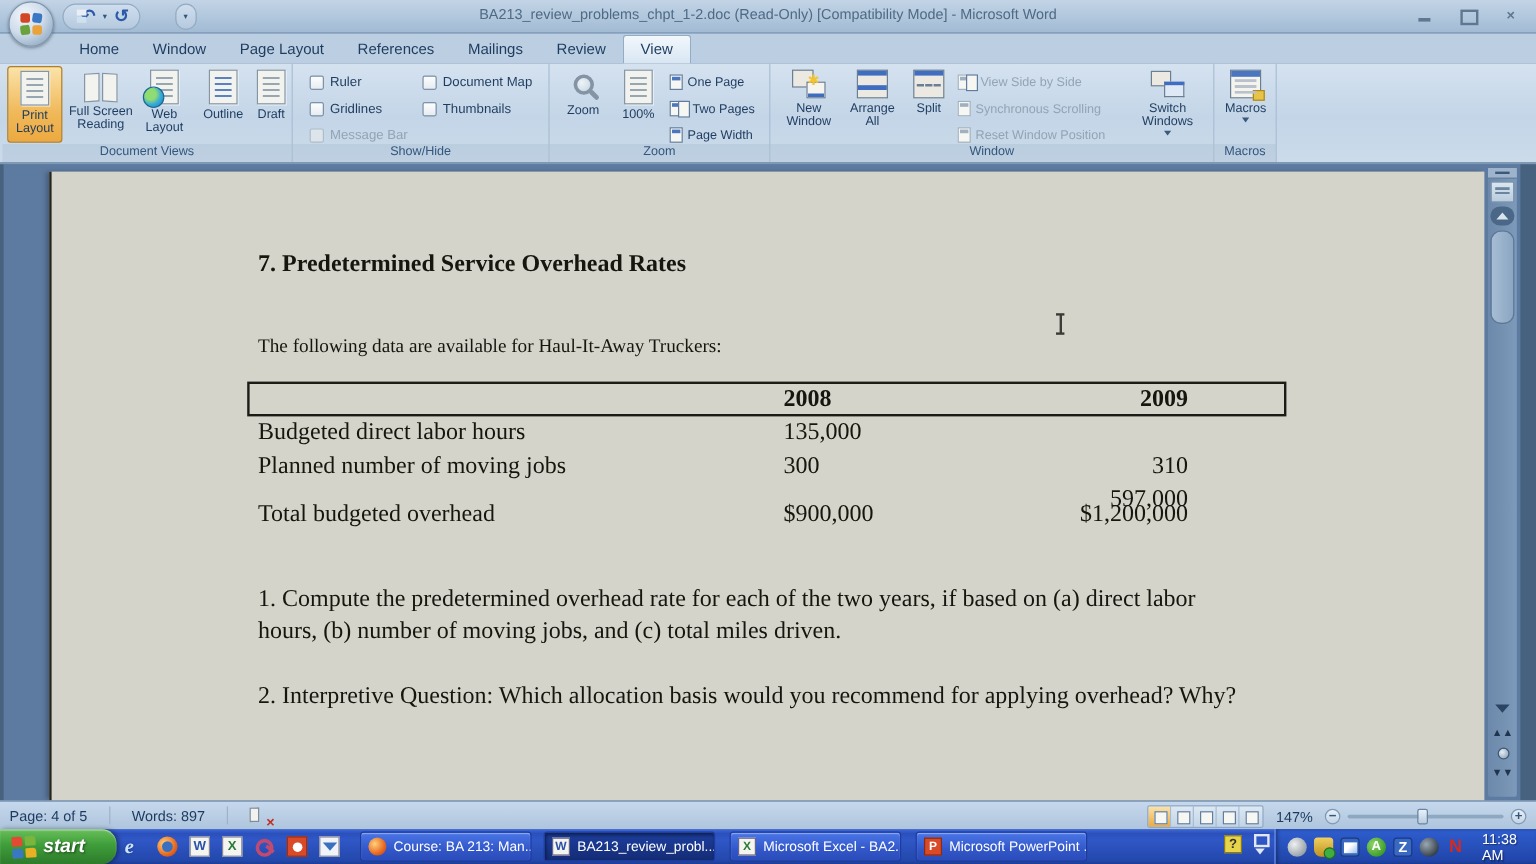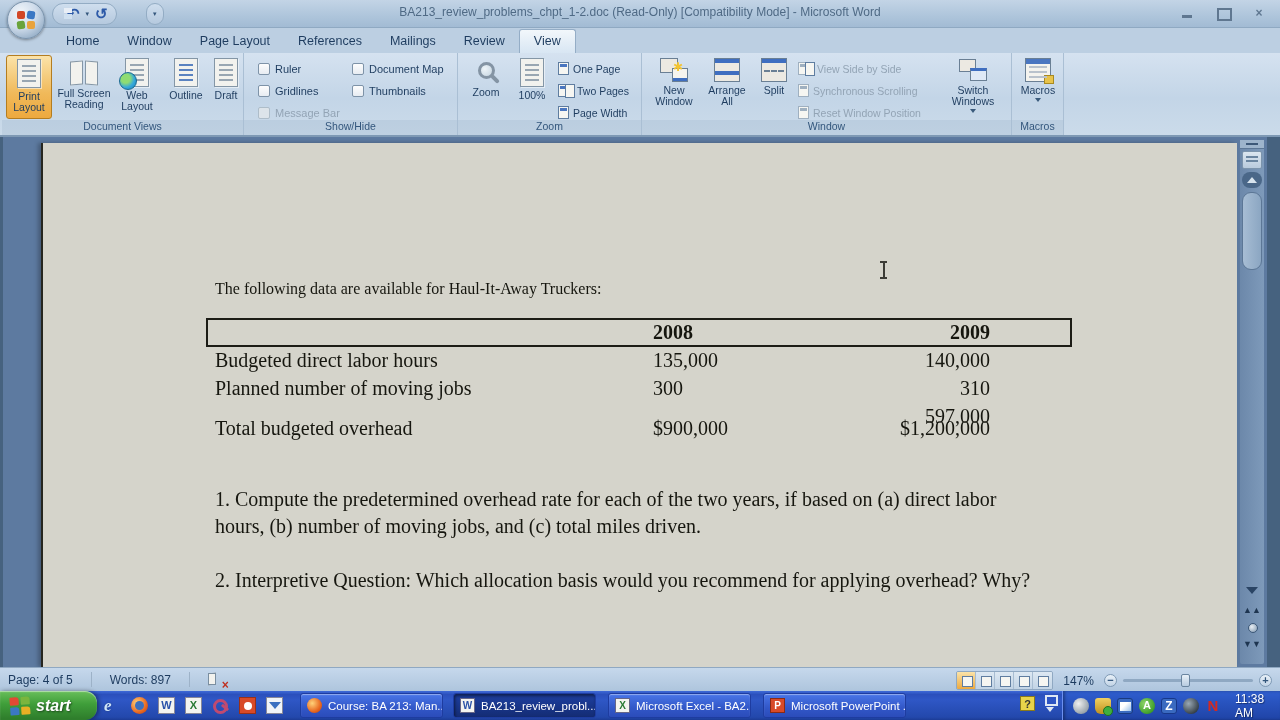--- a/index.html
+++ b/index.html
@@ -379,35 +379,35 @@
           </span>
         <span class="lbl">Macros</span>
         <span class="dd-arrow"></span>
       </div>
       <div class="rgroup-label">Macros</div>
     </div>
   </div>
 
   <div class="docarea">
     <div class="page doc-serif">
+      <div class="doc-heading">7. Predetermined Service Overhead Rates</div>
       <div class="doc-intro">The following data are available for Haul-It-Away Truckers:</div>
       <div class="ibeam">
           <i></i>
         </div>
 
       <div class="hdr-box"></div>
       <div class="trow thead" style="top:178px;">
         <span class="tcol1">2008</span>
         <span class="tcol2">2009</span>
       </div>
 
       <div class="trow" style="top:206px;">
         <span class="rlabel">Budgeted direct labor hours</span>
         <span class="tcol1">135,000</span>
-        <span class="tcol2">140,000</span>
       </div>
       <div class="trow" style="top:234px;">
         <span class="rlabel">Planned number of moving jobs</span>
         <span class="tcol1">300</span>
         <span class="tcol2">310</span>
       </div>
       <div class="trow" style="top:262px;">
         <span class="tcol2">597,000</span>
       </div>
       <div class="trow" style="top:274px;">

